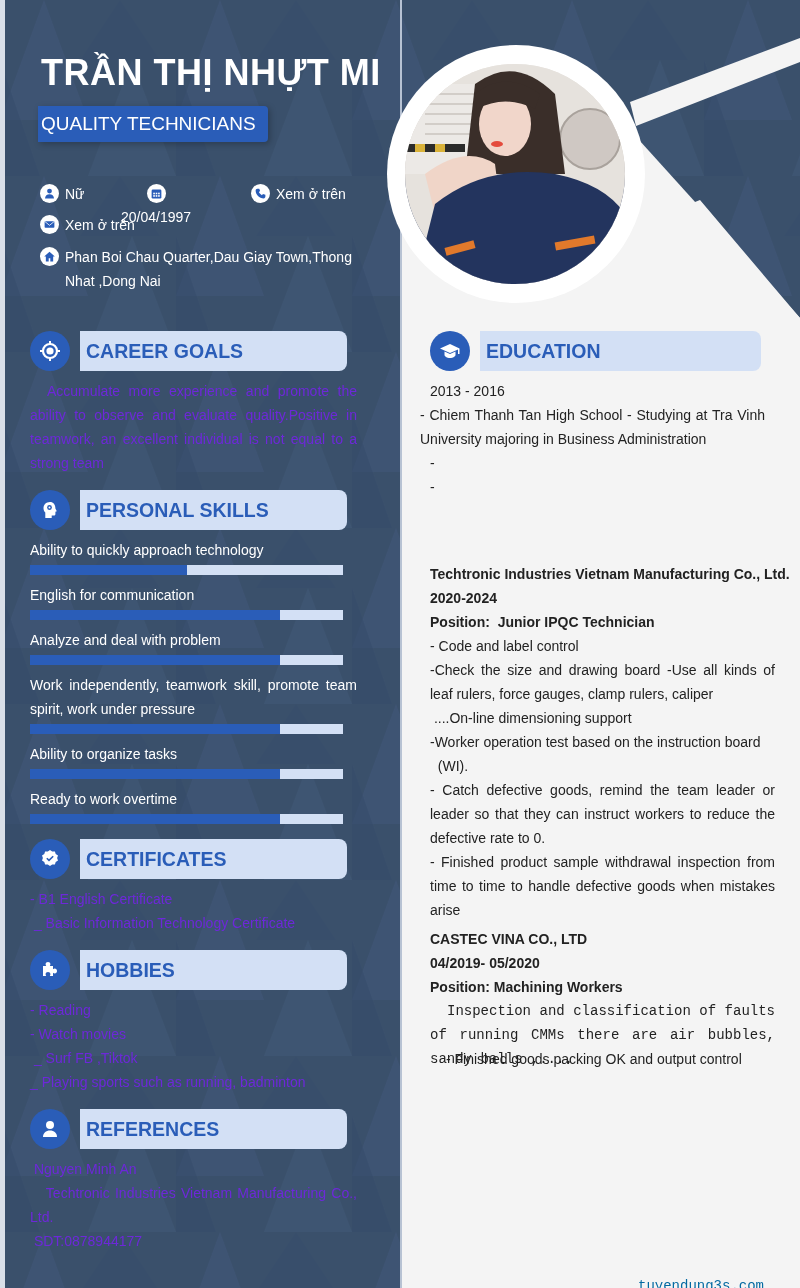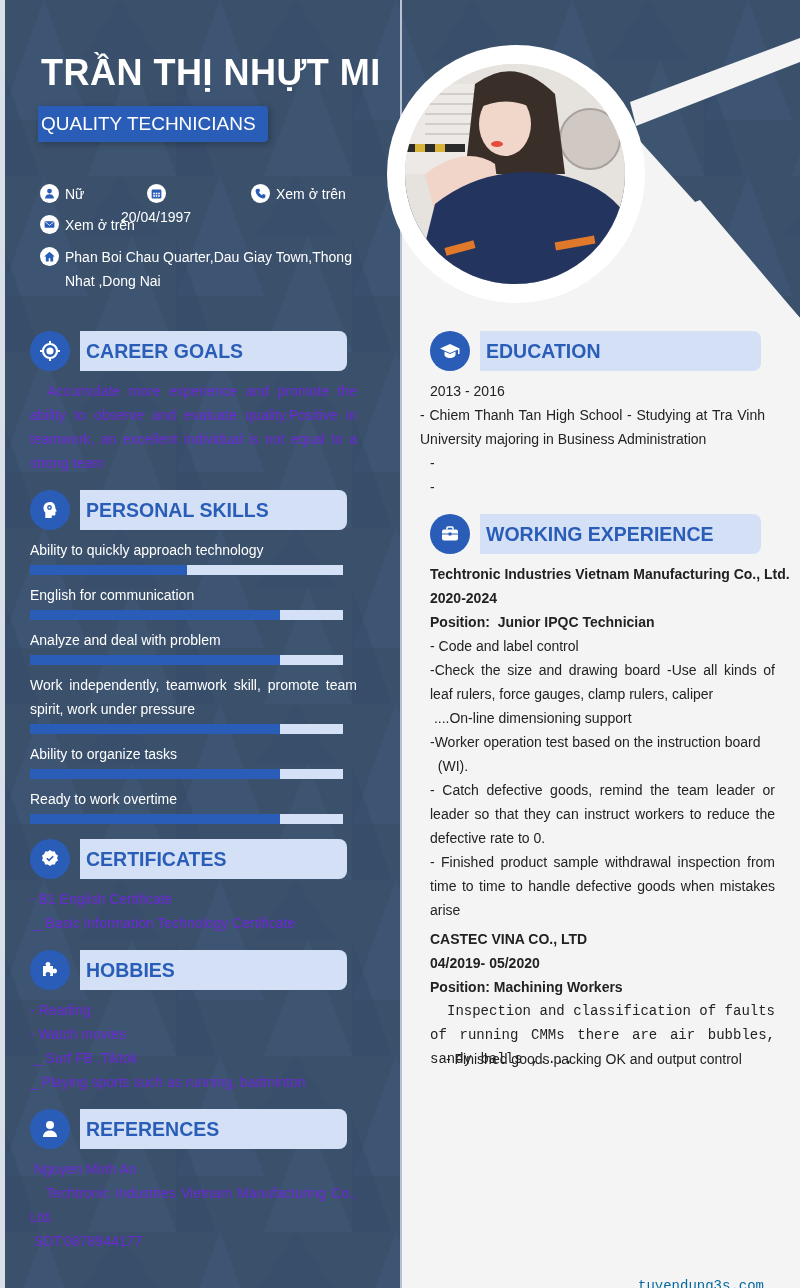--- a/index.html
+++ b/index.html
@@ -279,31 +279,20 @@
           <path d="M6.5 12.5v3.5c0 1.5 2.5 3 5.5 3s5.5-1.5 5.5-3v-3.5L12 15z" fill="#fff"></path>
         </svg>
     </div>
     <div class="sec-label" style="width:281px;">EDUCATION</div>
   </div>
   <div class="rtext" style="left:430px; top:379px;">2013 - 2016</div>
   <div class="rtext justify" style="left:404px; top:403px; width:345px;margin-left:16px;">- Chiem Thanh Tan High School - Studying at Tra Vinh University majoring in Business Administration</div>
   <div class="rtext" style="left:430px; top:451px;">-</div>
   <div class="rtext" style="left:430px; top:475px;">-</div>
 
-  <div class="sec-head" style="left:430px; top:514px; width:331px;">
-    <div class="sec-icon">
-      <svg viewBox="0 0 24 24">
-          <rect x="4" y="7.5" width="16" height="11" rx="2" fill="#fff"></rect>
-          <path d="M9 7.5V6c0-.6.4-1 1-1h4c.6 0 1 .4 1 1v1.5" stroke="#fff" stroke-width="1.6" fill="none"></path>
-          <rect x="4" y="11.5" width="16" height="1" fill="#2a5db8"></rect>
-          <rect x="10.5" y="10.5" width="3" height="3" rx=".5" fill="#2a5db8"></rect>
-        </svg>
-    </div>
-    <div class="sec-label" style="width:281px;">WORKING EXPERIENCE</div>
-  </div>
 
   <div class="rtext bold" style="left:430px; top:562px; white-space:nowrap;">Techtronic Industries Vietnam Manufacturing Co., Ltd.</div>
   <div class="rtext bold" style="left:430px; top:586px;">2020-2024</div>
   <div class="rtext bold" style="left:430px; top:610px; white-space:pre;">Position:  Junior IPQC Technician</div>
   <div class="rtext" style="left:430px; top:634px;">- Code and label control</div>
   <div class="rtext justify" style="left:430px; top:658px; width:345px;">-Check the size and drawing board -Use all kinds of leaf rulers, force gauges, clamp rulers, caliper</div>
   <div class="rtext" style="left:430px; top:706px; white-space:pre;"> ....On-line dimensioning support</div>
   <div class="rtext" style="left:430px; top:730px;">-Worker operation test based on the instruction board</div>
   <div class="rtext" style="left:430px; top:754px; white-space:pre;">  (WI).</div>
   <div class="rtext justify" style="left:430px; top:778px; width:345px;">- Catch defective goods, remind the team leader or leader so that they can instruct workers to reduce the defective rate to 0.</div>

